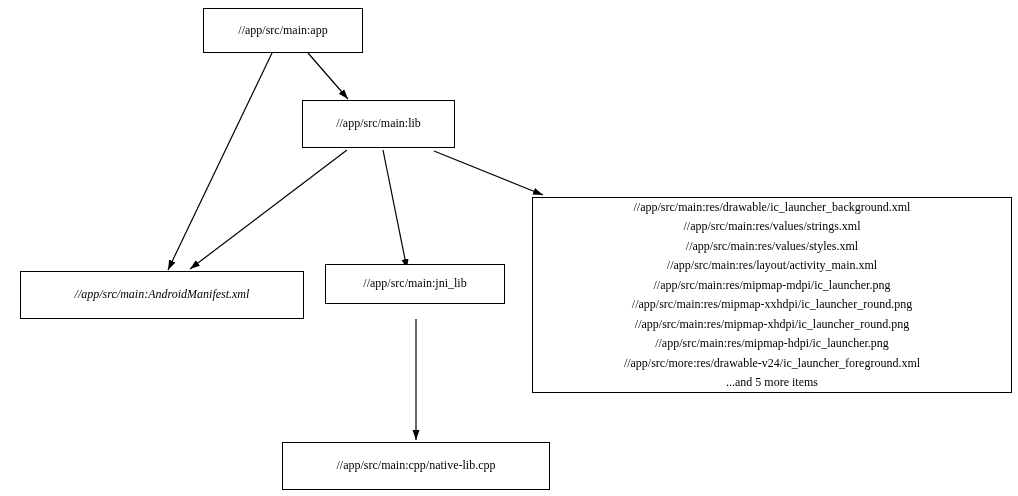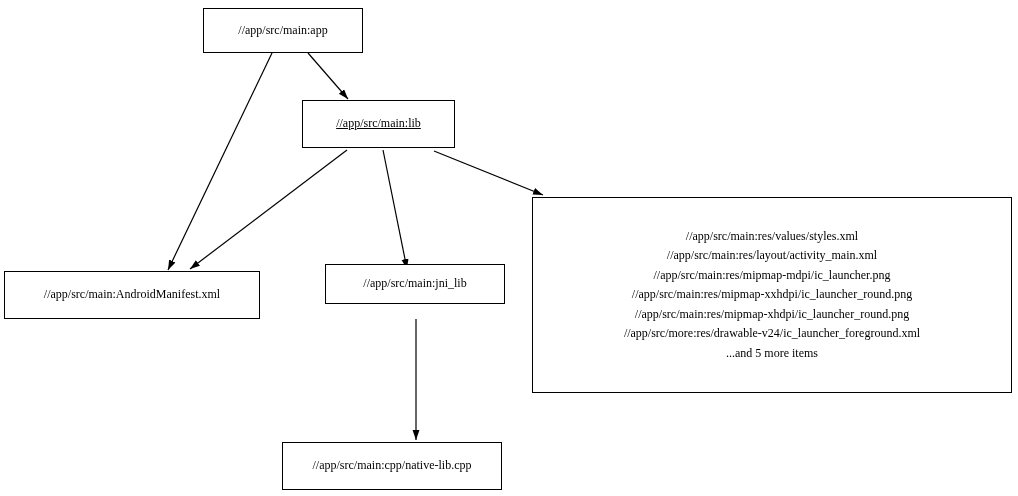--- a/index.html
+++ b/index.html
@@ -60,41 +60,44 @@
       <line x1="347" y1="150" x2="190" y2="269" stroke="#000000" marker-end="url(#arrowhead)"></line>
       <line x1="383" y1="150" x2="407" y2="269" stroke="#000000" marker-end="url(#arrowhead)"></line>
       <line x1="434" y1="151" x2="543" y2="195" stroke="#000000" marker-end="url(#arrowhead)"></line>
       <line x1="416" y1="319" x2="416" y2="440" stroke="#000000" marker-end="url(#arrowhead)"></line>
     </svg>
 
   <div class="node" style="left:203px; top:8px; width:160px; height:45px;">
     <span>//app/src/main:app</span>
   </div>
 
-  <div class="node" style="left:302px; top:100px; width:153px; height:48px;text-decoration:underline;">
+  <div class="node" style="left:302px; top:100px; width:153px; height:48px;">
     <span>//app/src/main:lib</span>
   </div>
 
-  <div class="node" style="left:4px; top:271px; width:256px; height:48px;">
+  <div class="node" style="left:20px; top:271px; width:284px; height:48px;font-style:italic;">
     <span>//app/src/main:AndroidManifest.xml</span>
   </div>
 
   <div class="node" style="left:325px; top:264px; width:180px; height:40px;">
     <span>//app/src/main:jni_lib</span>
   </div>
 
   <div class="node" style="left:532px; top:197px; width:480px; height:196px;">
     <div class="lines">
+      <div>//app/src/main:res/drawable/ic_launcher_background.xml</div>
+      <div>//app/src/main:res/values/strings.xml</div>
       <div>//app/src/main:res/values/styles.xml</div>
       <div>//app/src/main:res/layout/activity_main.xml</div>
       <div>//app/src/main:res/mipmap-mdpi/ic_launcher.png</div>
       <div>//app/src/main:res/mipmap-xxhdpi/ic_launcher_round.png</div>
       <div>//app/src/main:res/mipmap-xhdpi/ic_launcher_round.png</div>
+      <div>//app/src/main:res/mipmap-hdpi/ic_launcher.png</div>
       <div>//app/src/more:res/drawable-v24/ic_launcher_foreground.xml</div>
       <div>...and 5 more items</div>
     </div>
   </div>
 
-  <div class="node" style="left:282px; top:442px; width:220px; height:48px;">
+  <div class="node" style="left:282px; top:442px; width:268px; height:48px;">
     <span>//app/src/main:cpp/native-lib.cpp</span>
   </div>
 
 </div>
 
 </body></html>

